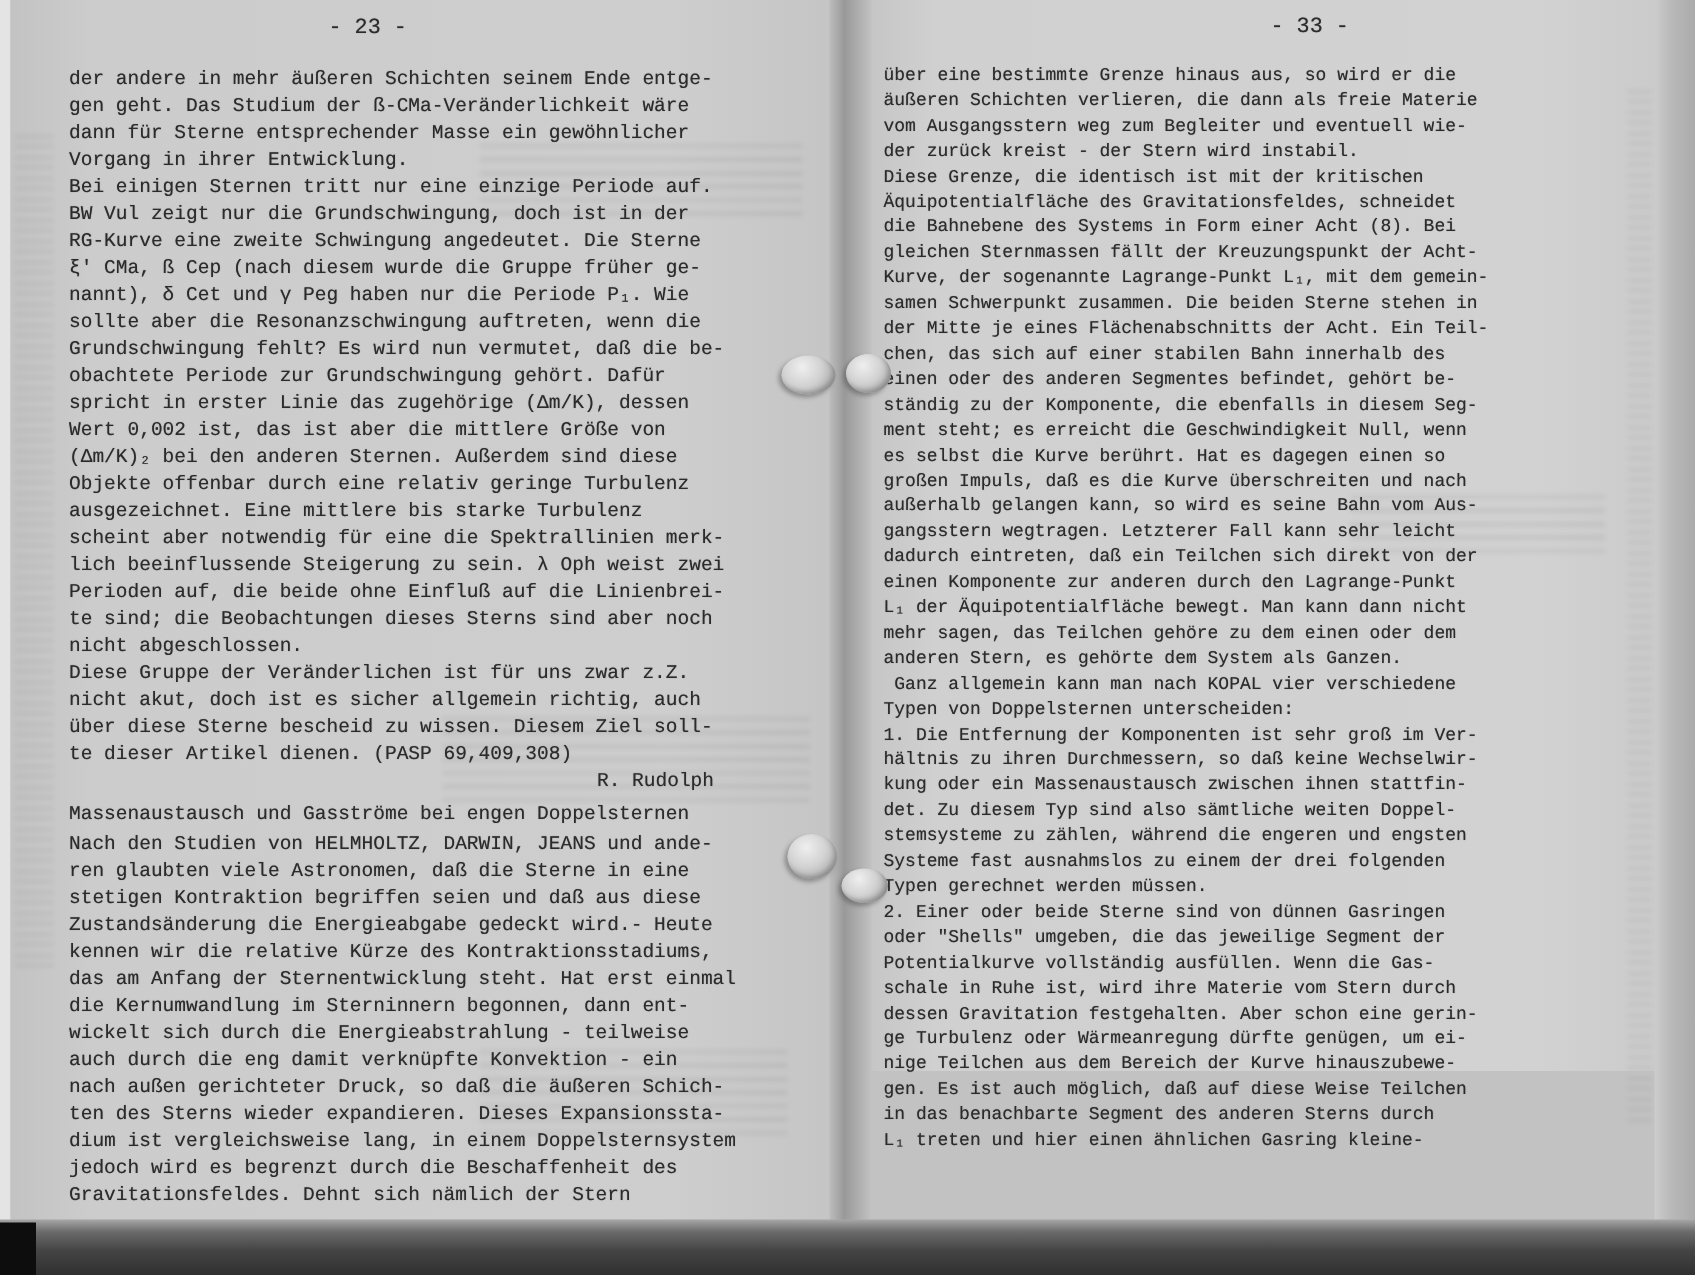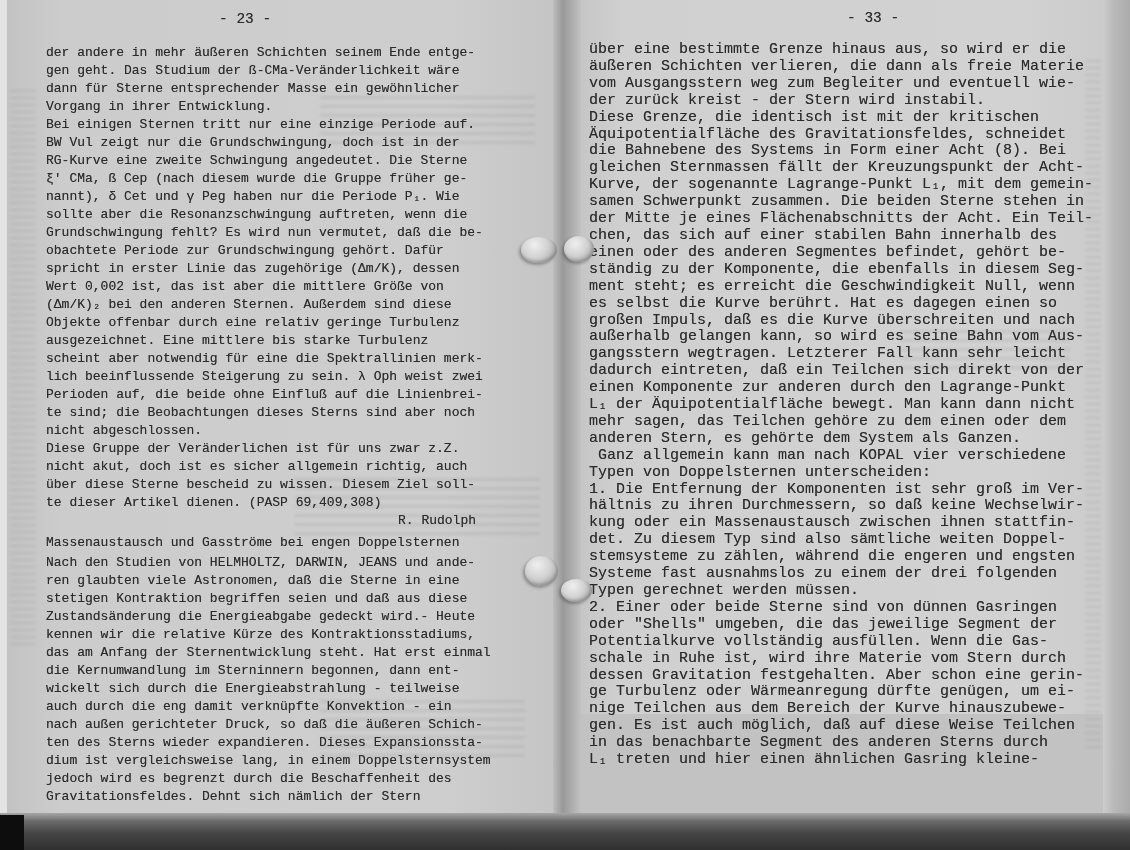--- a/index.html
+++ b/index.html
@@ -44,21 +44,21 @@
   }
   .pn-left{left:212px;top:11px;}
   .pn-right{left:266px;top:10px;}
   .text{
     position:absolute;
     white-space:pre;
     color:#2b2b2b;
     text-shadow:0 0 .6px rgba(25,25,25,.5);
   }
   .text-left{left:39px;top:44px;font-size:13px;line-height:18.0px;}
-  .text-right{left:8px;top:42px;font-size:15px;line-height:16.9px;}
+  .text-right{left:8px;top:42px;font-size:12px;line-height:16.9px;}
   .line{white-space:pre;}
   .line.head{
     text-underline-offset:3px;
     margin-top:4px;margin-bottom:2px;
   }
   .line.sig{padding-left:352px;}
   .u{text-underline-offset:3px;}
   .stain{
     position:absolute;border-radius:50%;
     background:radial-gradient(circle at 38% 30%,#efefef 0,#d2d2d2 45%,#adadad 78%,#bdbdbd 100%);

